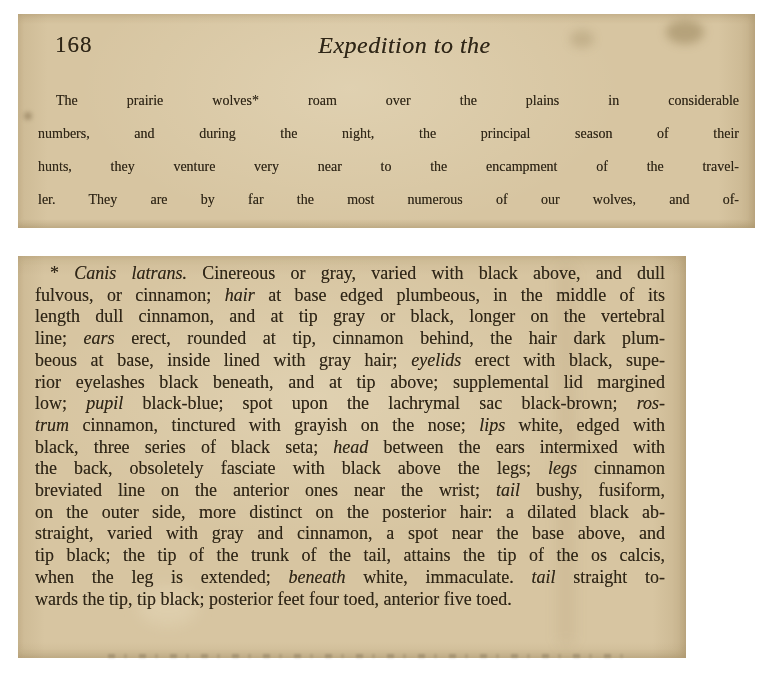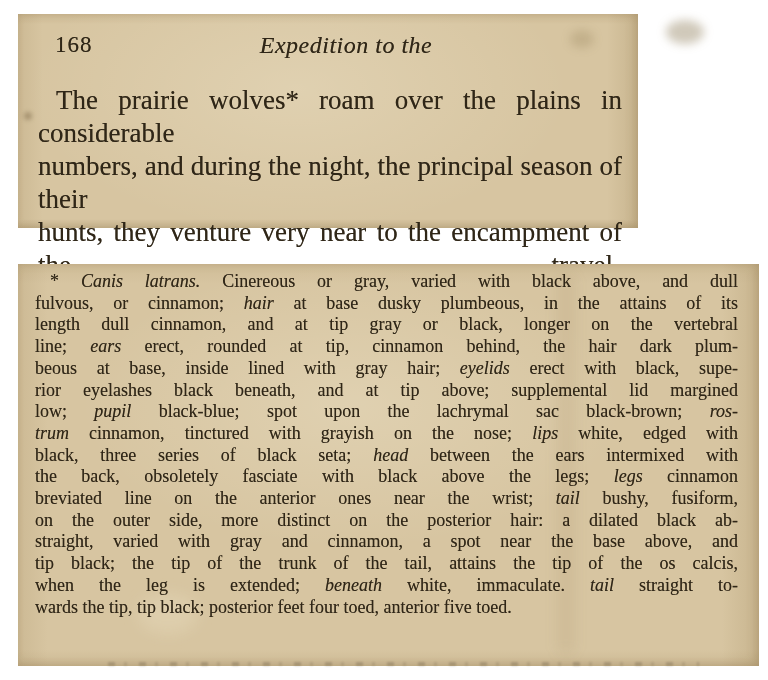--- a/index.html
+++ b/index.html
@@ -19,22 +19,22 @@
   .scan-block{
     position:absolute;
     background-color:var(--paper);
     background-image:
       radial-gradient(ellipse 340px 180px at 45% 35%, rgba(255,250,232,.22), rgba(255,250,232,0) 80%),
       linear-gradient(90deg, rgba(140,115,70,.14), rgba(140,115,70,0) 4%, rgba(140,115,70,0) 95%, rgba(140,115,70,.20)),
       linear-gradient(180deg, rgba(140,115,70,.10), rgba(140,115,70,0) 5%, rgba(140,115,70,0) 96%, rgba(140,115,70,.14));
     box-shadow: inset -4px 0 10px rgba(125,100,58,.18), inset 0 -2px 6px rgba(125,100,58,.12);
     color:var(--ink);
   }
-  .block-top{ left:18px; top:14px;  width:620px; height:214px; }
-  .block-bottom{ left:18px; top:264px; width:741px; height:402px;padding-left:41px; }
+  .block-top{ left:18px; top:14px;  width:737px; height:214px; }
+  .block-bottom{ left:18px; top:256px; width:668px; height:402px;padding-left:41px; }
 
   .stain{ position:absolute; border-radius:50%; filter:blur(5px); pointer-events:none; }
   .stain-a{ left:648px; top:6px;  width:38px; height:24px; background:rgba(112,90,46,.33); }
   .stain-b{ left:552px; top:16px; width:24px; height:18px; background:rgba(115,94,52,.20); }
   .stain-c{ left:6px;  top:98px;  width:8px;  height:8px;  background:rgba(95,75,42,.35); filter:blur(2px); }
   .stain-d{ left:540px; top:10px; width:16px; height:380px; background:rgba(125,102,60,.10); filter:blur(7px); border-radius:8px; }
   .stain-e{ left:120px; top:330px; width:60px; height:40px; background:rgba(255,248,228,.18); filter:blur(8px); }
 
   .ghost-line{
     position:absolute; left:90px; right:60px; bottom:0; height:4px; overflow:hidden; opacity:.35;
@@ -49,21 +49,21 @@
     text-shadow:0 0 .6px rgba(47,38,23,.6);
   }
   .running-title{
     text-align:center; font-style:italic; font-size:24px; letter-spacing:.5px;
     text-shadow:0 0 .6px rgba(47,38,23,.6);
     padding-left:36px;
   }
 
   .para{
     position:absolute; top:70px; left:20px; right:16px;
-    font-size:27px; line-height:33px;
+    font-size:14px; line-height:33px;
     text-shadow:0 0 .6px rgba(47,38,23,.55);
   }
   .footnote{
     position:absolute; top:7px; left:17px; right:21px;
     font-size:18px; line-height:21.7px;
     text-shadow:0 0 .5px rgba(47,38,23,.5);
   }
   .tline{
     text-align:justify; text-align-last:justify; text-justify:inter-word;
     white-space:normal;
@@ -90,21 +90,21 @@
       <div class="tline"><span>hunts, they venture very near to the encampment of the travel-</span></div>
       <div class="tline"><span>ler. They are by far the most numerous of our wolves, and of-</span></div>
     </div>
 </div>
 
 <div class="scan-block block-bottom">
   <div class="stain stain-d"></div>
   <div class="stain stain-e"></div>
   <div class="footnote">
       <div class="tline"><span>* </span><span class="it">Canis latrans.</span><span> Cinereous or gray, varied with black above, and dull</span></div>
-      <div class="tline"><span>fulvous, or cinnamon; </span><span class="it">hair</span><span> at base dusky plumbeous, in the attains of its</span></div>
+      <div class="tline"><span>fulvous, or cinnamon; </span><span class="it">hair</span><span> at base edged plumbeous, in the middle of its</span></div>
       <div class="tline"><span>length dull cinnamon, and at tip gray or black, longer on the vertebral</span></div>
       <div class="tline"><span>line; </span><span class="it">ears</span><span> erect, rounded at tip, cinnamon behind, the hair dark plum-</span></div>
       <div class="tline"><span>beous at base, inside lined with gray hair; </span><span class="it">eyelids</span><span> erect with black, supe-</span></div>
       <div class="tline"><span>rior eyelashes black beneath, and at tip above; supplemental lid margined</span></div>
       <div class="tline"><span>low; </span><span class="it">pupil</span><span> black-blue; spot upon the lachrymal sac black-brown; </span><span class="it">ros-</span></div>
       <div class="tline"><span></span><span class="it">trum</span><span> cinnamon, tinctured with grayish on the nose; </span><span class="it">lips</span><span> white, edged with</span></div>
       <div class="tline"><span>black, three series of black seta; </span><span class="it">head</span><span> between the ears intermixed with</span></div>
       <div class="tline"><span>the back, obsoletely fasciate with black above the legs; </span><span class="it">legs</span><span> cinnamon</span></div>
       <div class="tline"><span>breviated line on the anterior ones near the wrist; </span><span class="it">tail</span><span> bushy, fusiform,</span></div>
       <div class="tline"><span>on the outer side, more distinct on the posterior hair: a dilated black ab-</span></div>

